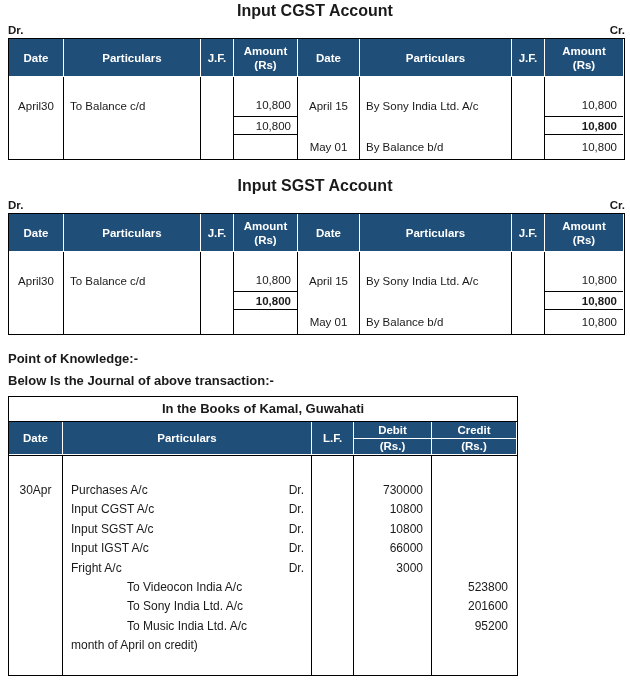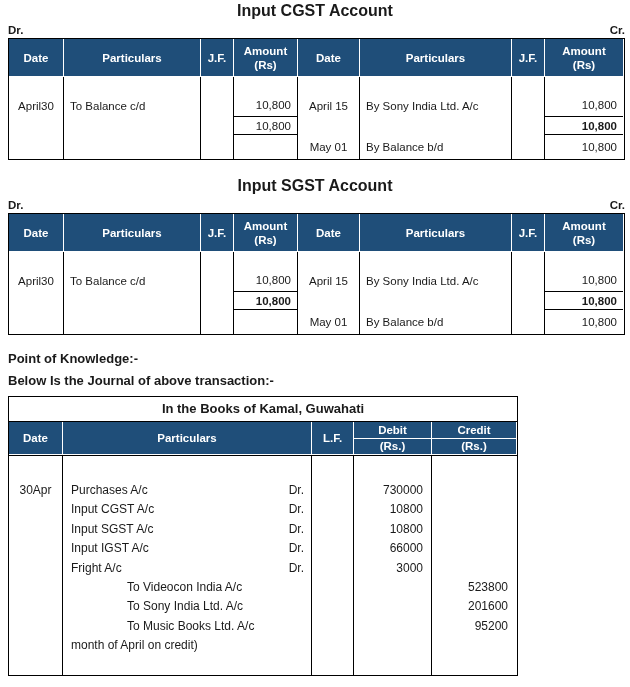--- a/index.html
+++ b/index.html
@@ -231,21 +231,21 @@
         <div class="jline withdr">
             <span>Input IGST A/c</span>
             <span>Dr.</span>
           </div>
         <div class="jline withdr">
             <span>Fright A/c</span>
             <span>Dr.</span>
           </div>
         <div class="jline indent">To Videocon India A/c</div>
         <div class="jline indent">To Sony India Ltd. A/c</div>
-        <div class="jline indent">To Music Books Ltd. A/c</div>
+        <div class="jline indent">To Music India Ltd. A/c</div>
         <div class="jline">month of April on credit)</div>
       </div>
       <div class="jcell jlf"></div>
       <div class="jcell jnum">
         <div class="jline">730000</div>
         <div class="jline">10800</div>
         <div class="jline">10800</div>
         <div class="jline">66000</div>
         <div class="jline">3000</div>
         <div class="jline"></div>

